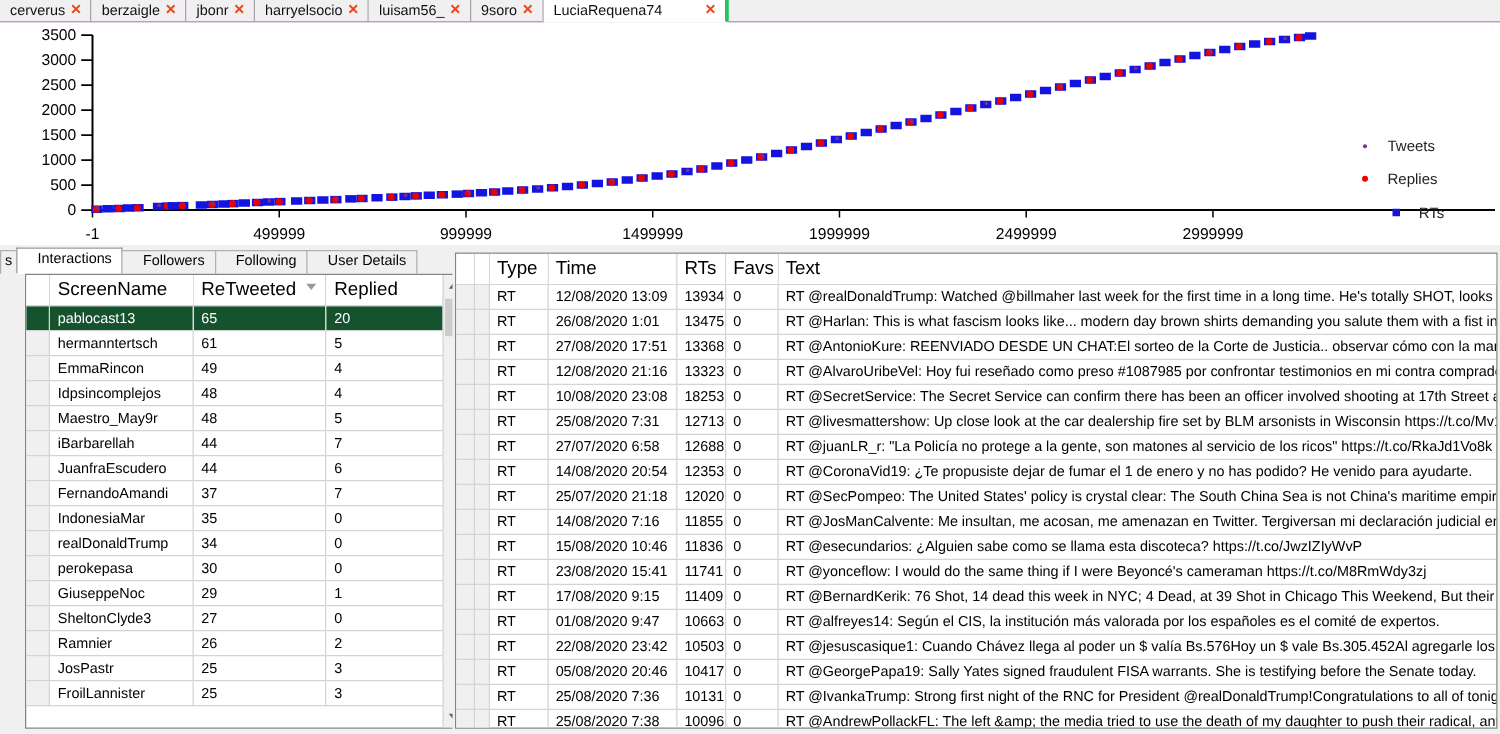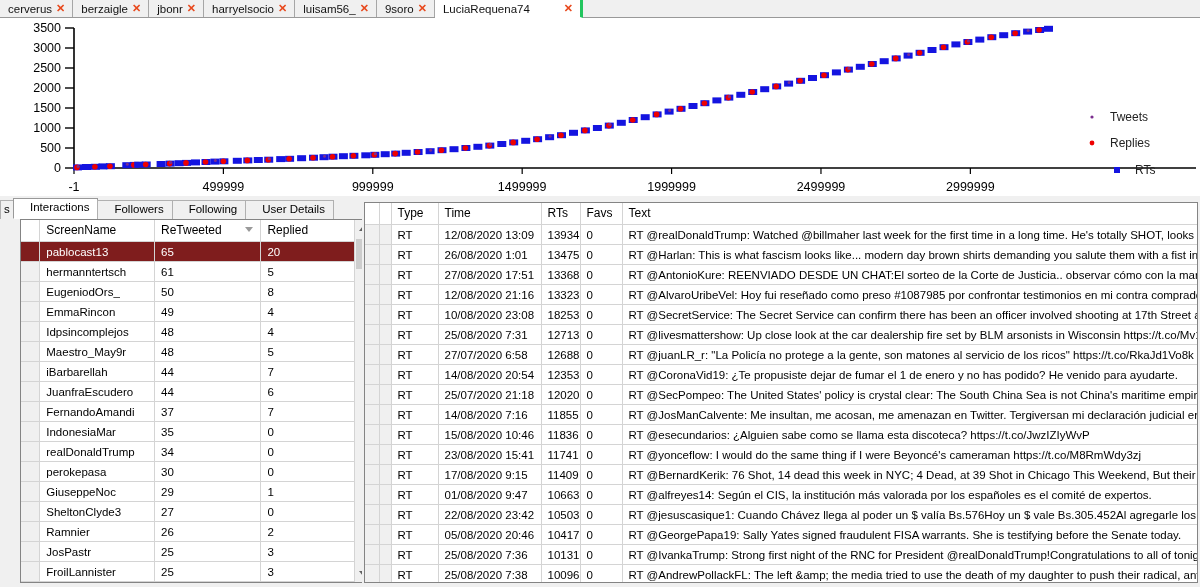--- a/index.html
+++ b/index.html
@@ -89,39 +89,39 @@
   #right-grid-wrap { left: 2px; top: 6px; width: 834px; height: 381px; }
 
   table.grid { border-collapse: collapse; table-layout: fixed; width: 100%; }
   table.grid th {
     font-weight: normal;
     text-align: left;
     background: #ffffff;
     border-right: 1px solid #d4d4d4;
     border-bottom: 1px solid #d4d4d4;
     padding: 3px 5px 4px 6px;
-    font-size: 12px;
+    font-size: 15px;
     color: #000;
     height: 19px;
     white-space: nowrap;
     position: relative;
     cursor: default;
   }
   table.grid td {
     border-right: 1px solid #d4d4d4;
     border-bottom: 1px solid #d4d4d4;
     padding: 2px 4px 2px 6px;
     font-size: 11.5px;
     height: 20px;
     white-space: nowrap;
     overflow: hidden;
     text-overflow: clip;
     cursor: default;
   }
-  table.grid tr.sel td { background: #7f1d1d; color: #ffffff; }
+  table.grid tr.sel td { background: #14532d; color: #ffffff; }
   td.rowhdr, th.rowhdr {
     width: 18px; min-width: 18px; padding: 0;
     background: #f0f0f0;
     border-right: 1px solid #c0c0c0;
   }
   tr.sel td.rowhdr { background: #cde8ff; }
   .sortarrow { position: absolute; right: 7px; top: 7px; width: 0; height: 0;
     border-left: 4px solid transparent; border-right: 4px solid transparent;
     border-top: 5px solid #9a9a9a; }
 
@@ -418,26 +418,20 @@
                 <td>20</td>
               </tr>
               <tr class="">
                 <td class="rowhdr"></td>
                 <td>hermanntertsch</td>
                 <td>61</td>
                 <td>5</td>
               </tr>
               <tr class="">
                 <td class="rowhdr"></td>
-                <td>EugeniodOrs_</td>
-                <td>50</td>
-                <td>8</td>
-              </tr>
-              <tr class="">
-                <td class="rowhdr"></td>
                 <td>EmmaRincon</td>
                 <td>49</td>
                 <td>4</td>
               </tr>
               <tr class="">
                 <td class="rowhdr"></td>
                 <td>Idpsincomplejos</td>
                 <td>48</td>
                 <td>4</td>
               </tr>

